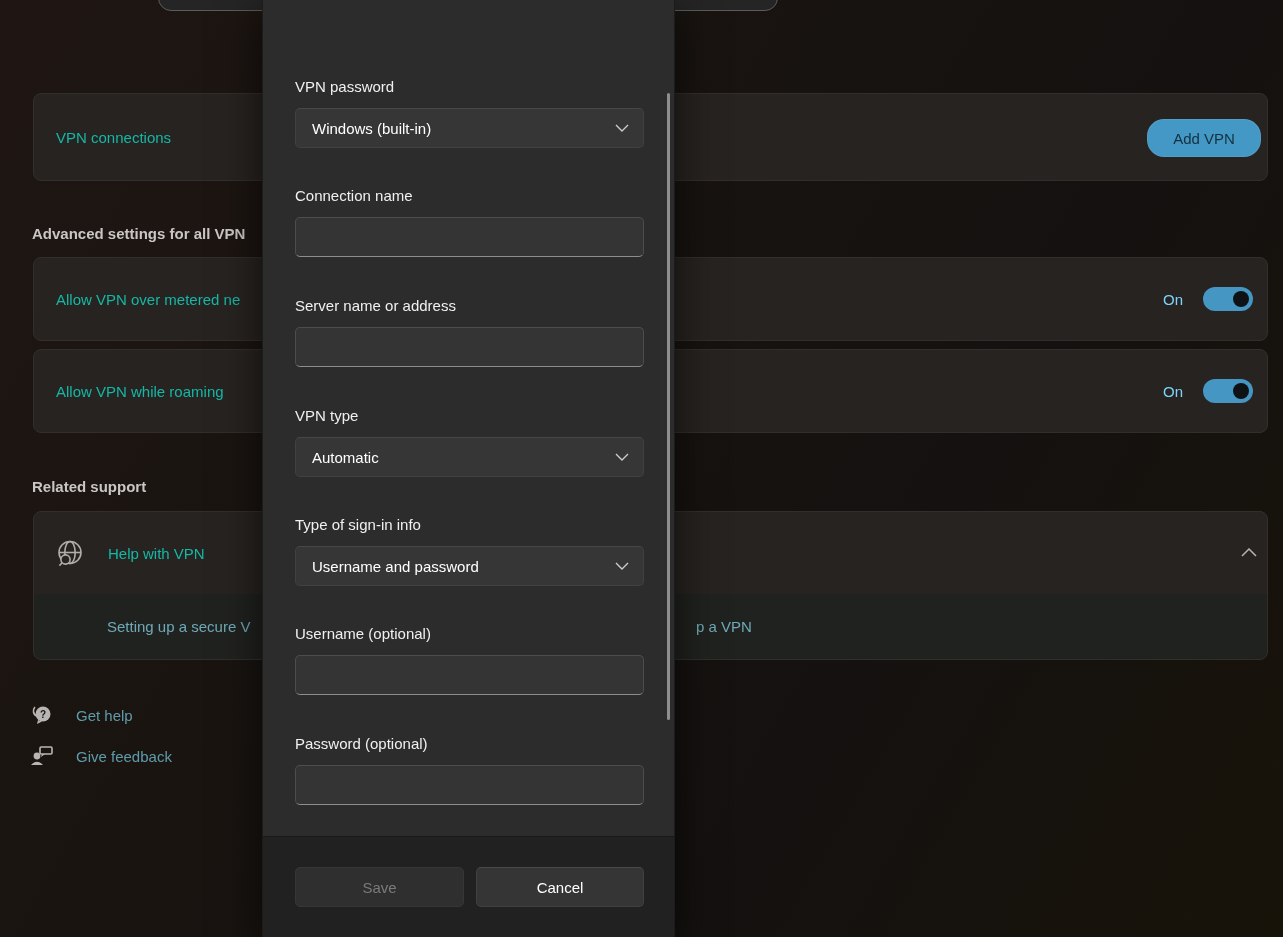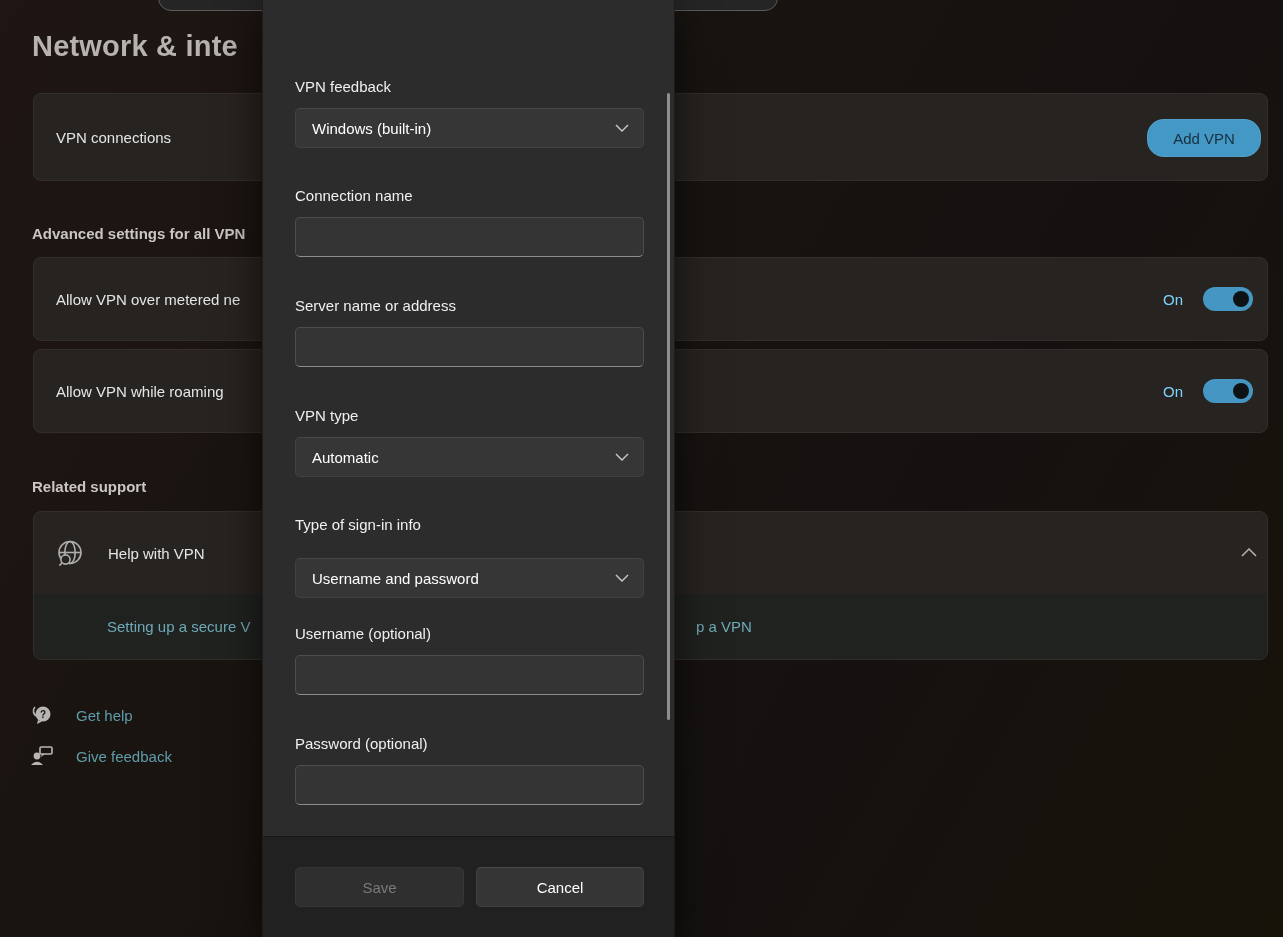--- a/index.html
+++ b/index.html
@@ -6,21 +6,21 @@
   .stage{
     position:relative;width:1283px;height:937px;overflow:hidden;
     background:linear-gradient(120deg,#1f1613 0%,#191410 35%,#141110 68%,#181309 100%);
     font-family:"Liberation Sans",sans-serif;color:#c3c1bf;
   }
   .abs{position:absolute;box-sizing:border-box;}
   
   .page-title{left:32px;top:30px;font-size:29px;font-weight:600;color:#b5b2b0;letter-spacing:.2px;white-space:nowrap;}
   .card{left:33px;width:1235px;background:#272320;border:1px solid #332e2a;border-radius:8px;}
   .card-row{display:flex;align-items:center;}
-  .row-label{font-size:15px;color:#e5e5e5;white-space:nowrap;}
+  .row-label{font-size:15px;color:#14b8a6;white-space:nowrap;}
   .sec-heading{left:32px;font-size:15px;font-weight:700;color:#c9c6c4;white-space:nowrap;}
   .accent-btn{
     background:#4498c5;color:#15303e;font-size:15px;font-family:inherit;
     border:1px solid rgba(255,255,255,.07);border-radius:5px;cursor:pointer;
   }
   .toggle-group{position:absolute;right:14px;top:0;height:100%;display:flex;align-items:center;gap:20px;}
   .on-label{font-size:15px;color:#7dd3fc;}
   .switch{position:relative;width:50px;height:24px;border-radius:12px;background:#4596c3;cursor:pointer;}
   .knob{position:absolute;right:4px;top:4px;width:16px;height:16px;border-radius:50%;background:#0f1214;}
   .divider{position:absolute;left:0;width:100%;height:1px;background:#1a1c1a;}
@@ -51,21 +51,20 @@
   .btn{position:absolute;top:30px;height:40px;border-radius:5px;font-family:inherit;font-size:15px;}
   .btn-save{left:32px;width:169px;background:#2f2f2f;border:1px solid #363636;color:#7a7a7a;}
   .btn-cancel{left:213px;width:168px;background:#353535;border:1px solid #404040;border-top-color:#4a4a4a;color:#ffffff;cursor:pointer;}
   .scroll-thumb{left:404px;top:93px;width:3px;height:627px;background:#8e8e8e;border-radius:2px;z-index:12;cursor:pointer;}
 </style>
 </head>
 <body>
 
 <div class="stage">
 
-  <div class="abs page-title">Network &amp; inte</div>
 
   <div class="abs card card-row" style="top:93px;height:88px;padding:0 0 0 22px;">
     <span class="row-label">VPN connections</span>
     <button class="accent-btn abs" style="right:6px;top:25px;width:114px;height:38px;border-radius:17px;">Add VPN</button>
   </div>
 
   <div class="abs sec-heading" style="top:225px;">Advanced settings for all VPN</div>
 
   <div class="abs card card-row" style="top:257px;height:84px;padding-left:22px;">
     <span class="row-label">Allow VPN over metered ne</span>
@@ -135,21 +134,21 @@
         <path d="M1 21 Q7 14.5 13 21 Z"></path>
       </svg>
     </span>
     <span class="lbl">Give feedback</span>
   </div>
 
   <div class="abs top-fragment"></div>
 
   <div class="abs dialog">
 
-    <div class="abs dlg-label" style="top:78px;">VPN feedback</div>
+    <div class="abs dlg-label" style="top:78px;">VPN password</div>
     <div class="abs combo" style="top:108px;gap:24px;">
       <span class="val">Windows (built-in)</span>
       <span class="icon">
         <svg width="14" height="8" viewBox="0 0 14 8" fill="none" stroke="#cccccc" stroke-width="1.4">
             <polyline points="1,1 7,7 13,1"></polyline>
           </svg>
       </span>
     </div>
 
     <div class="abs dlg-label" style="top:187px;">Connection name</div>
@@ -162,21 +161,21 @@
     <div class="abs combo" style="top:437px;">
       <span class="val">Automatic</span>
       <span class="icon">
         <svg width="14" height="8" viewBox="0 0 14 8" fill="none" stroke="#cccccc" stroke-width="1.4">
             <polyline points="1,1 7,7 13,1"></polyline>
           </svg>
       </span>
     </div>
 
     <div class="abs dlg-label" style="top:516px;">Type of sign-in info</div>
-    <div class="abs combo" style="top:558px;">
+    <div class="abs combo" style="top:546px;">
       <span class="val">Username and password</span>
       <span class="icon">
         <svg width="14" height="8" viewBox="0 0 14 8" fill="none" stroke="#cccccc" stroke-width="1.4">
             <polyline points="1,1 7,7 13,1"></polyline>
           </svg>
       </span>
     </div>
 
     <div class="abs dlg-label" style="top:625px;">Username (optional)</div>
     <input class="abs txt" style="top: 655px;" value="">

